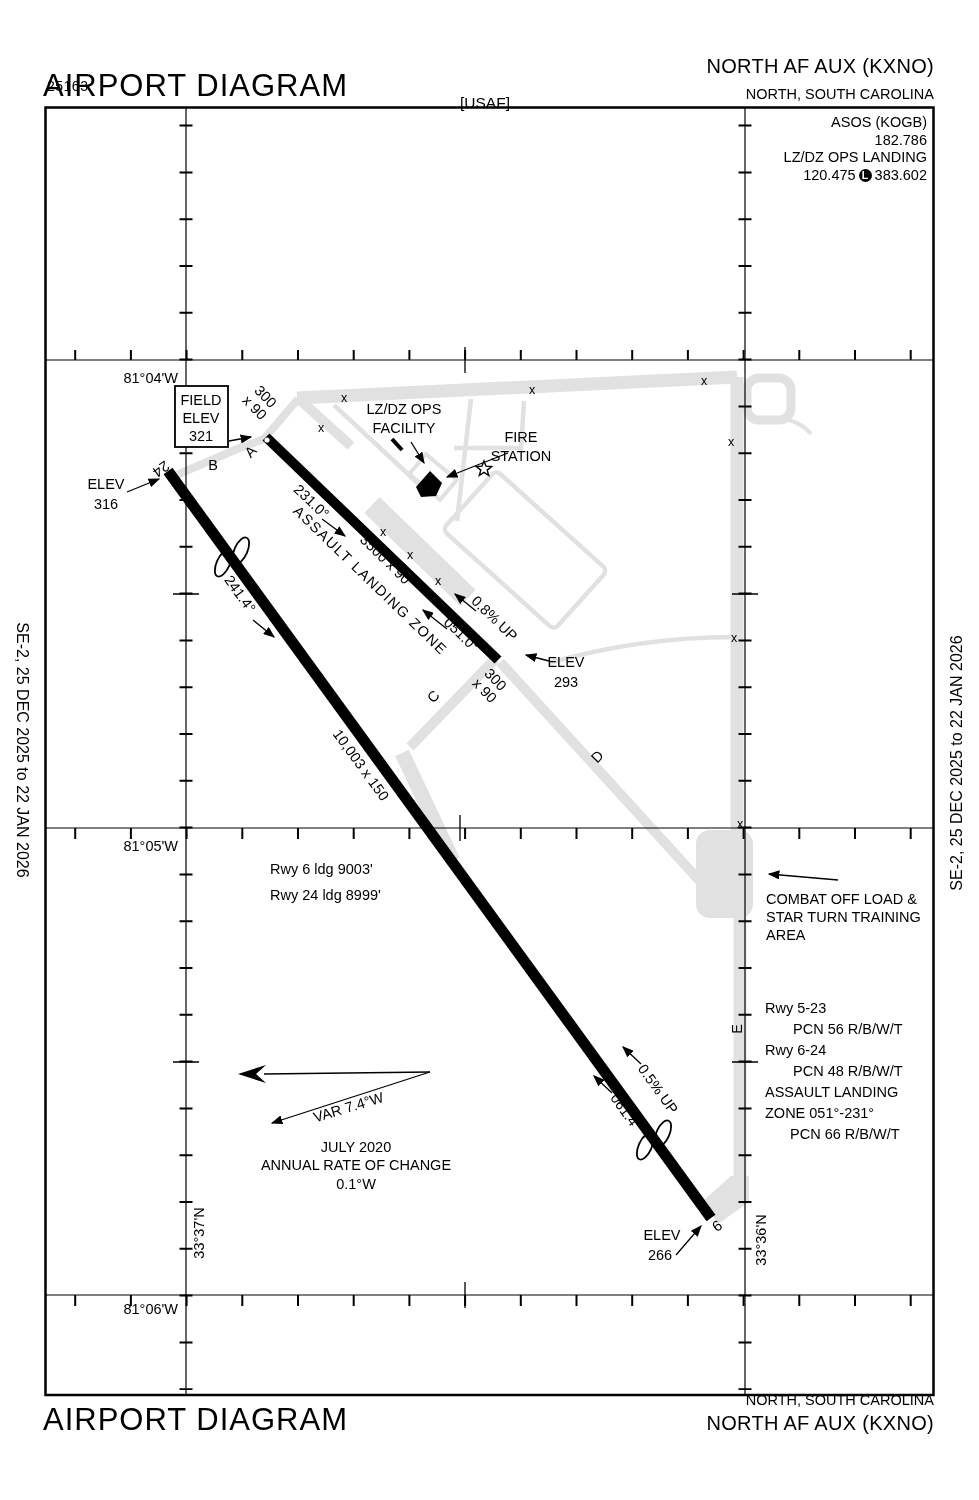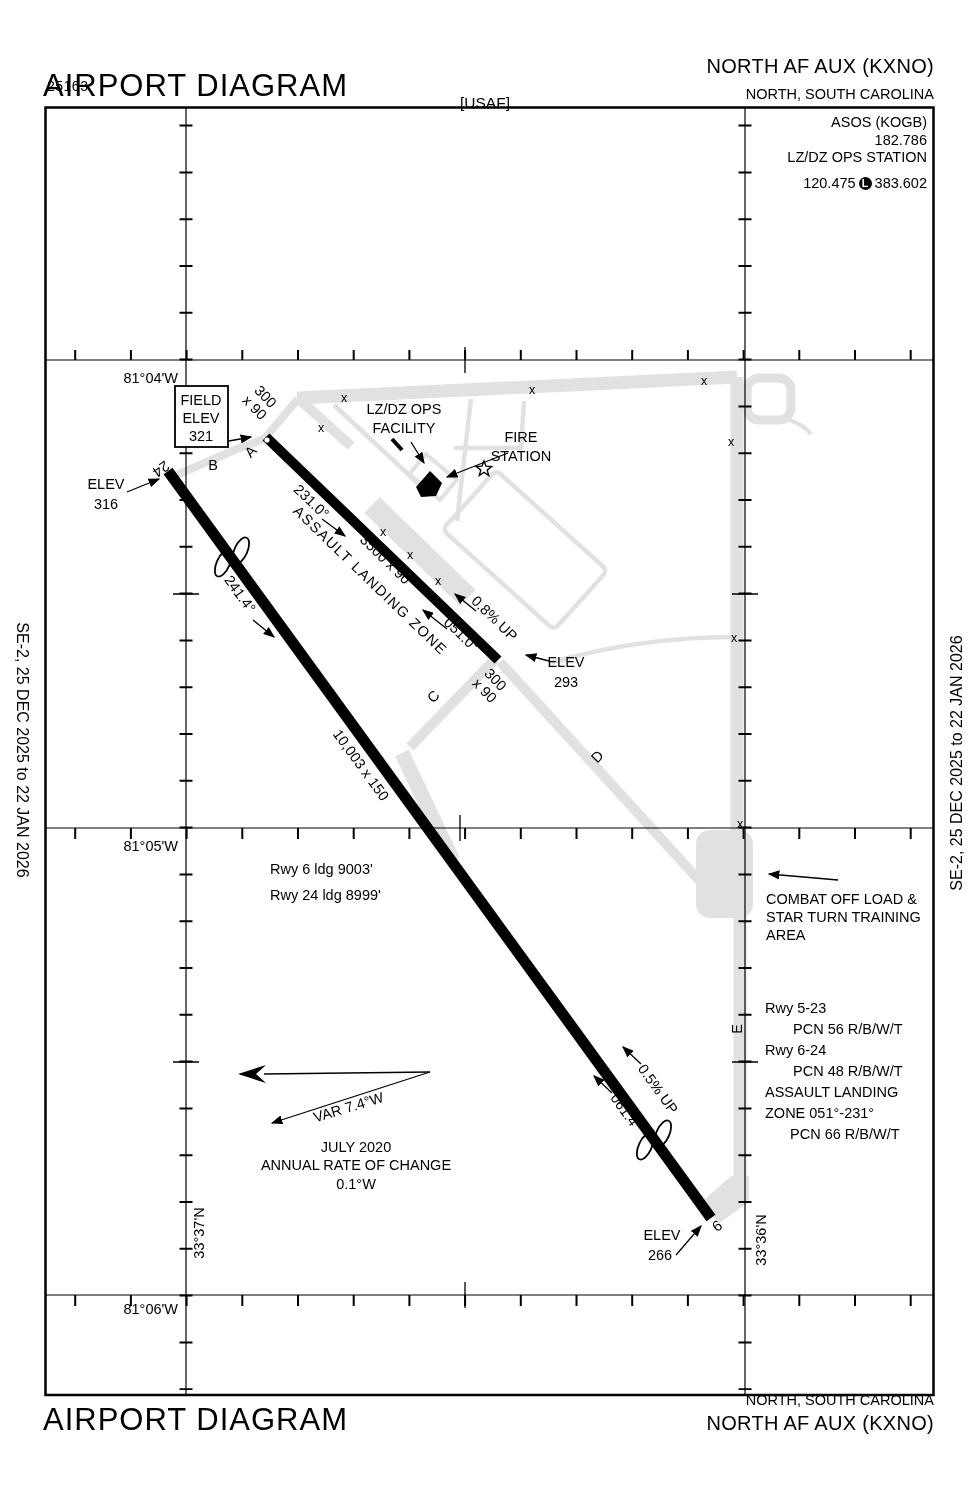--- a/index.html
+++ b/index.html
@@ -10,21 +10,21 @@
   .hdr-title{left:43px;top:68px;font-size:31px;letter-spacing:1px;}
   .hdr-org{left:460px;top:94px;font-size:15.5px;}
   .hdr-airport{right:45px;top:55px;font-size:20px;letter-spacing:.3px;}
   .hdr-city{right:45px;top:86px;font-size:14.5px;}
   .ftr-title{left:43px;top:1402px;font-size:31px;letter-spacing:1px;}
   .ftr-city{right:45px;top:1392px;font-size:14.5px;}
   .ftr-airport{right:45px;top:1412px;font-size:20px;letter-spacing:.3px;}
   .side-left{left:22px;top:750px;transform:translate(-50%,-50%) rotate(90deg);font-size:16px;}
   .side-right{left:957px;top:763px;transform:translate(-50%,-50%) rotate(-90deg);font-size:16px;}
   .info-box{right:52px;top:114px;text-align:right;font-size:14.5px;line-height:17.5px;}
-  .freq-line{display:flex;align-items:center;justify-content:flex-end;margin-top:8px;}
+  .freq-line{display:flex;align-items:center;justify-content:flex-end;}
   .badge{display:inline-block;width:13px;height:13px;border-radius:50%;background:#000;color:#fff;
          font-size:10.5px;font-weight:bold;line-height:13px;text-align:center;margin:0 3px;}
   svg{position:absolute;left:0;top:0;}
   svg text{font-family:"Liberation Sans",sans-serif;fill:#000;font-size:14.5px;}
   text.f15{font-size:15px;}
   text.xm{font-size:12.5px;}
   text.sp{letter-spacing:1.5px;}
 </style>
 </head>
 <body>
@@ -36,21 +36,21 @@
   <div class="abs hdr-org">[USAF]</div>
   <div class="abs hdr-airport">NORTH AF AUX  (KXNO)</div>
   <div class="abs hdr-city">NORTH, SOUTH CAROLINA</div>
 
   <div class="abs side-left">SE-2,  25 DEC 2025  to  22 JAN 2026</div>
   <div class="abs side-right">SE-2,  25 DEC 2025  to  22 JAN 2026</div>
 
   <div class="abs info-box">
     <div>ASOS (KOGB)</div>
     <div>182.786</div>
-    <div>LZ/DZ OPS STATION</div>
+    <div>LZ/DZ OPS LANDING</div>
     <div class="freq-line">
       <span>120.475</span>
       <span class="badge">L</span>
       <span>383.602</span>
     </div>
   </div>
 
   <svg width="979" height="1500" viewBox="0 0 979 1500">
     <defs>
       <marker id="ah" markerWidth="9" markerHeight="7" refX="8" refY="3.5" orient="auto">

